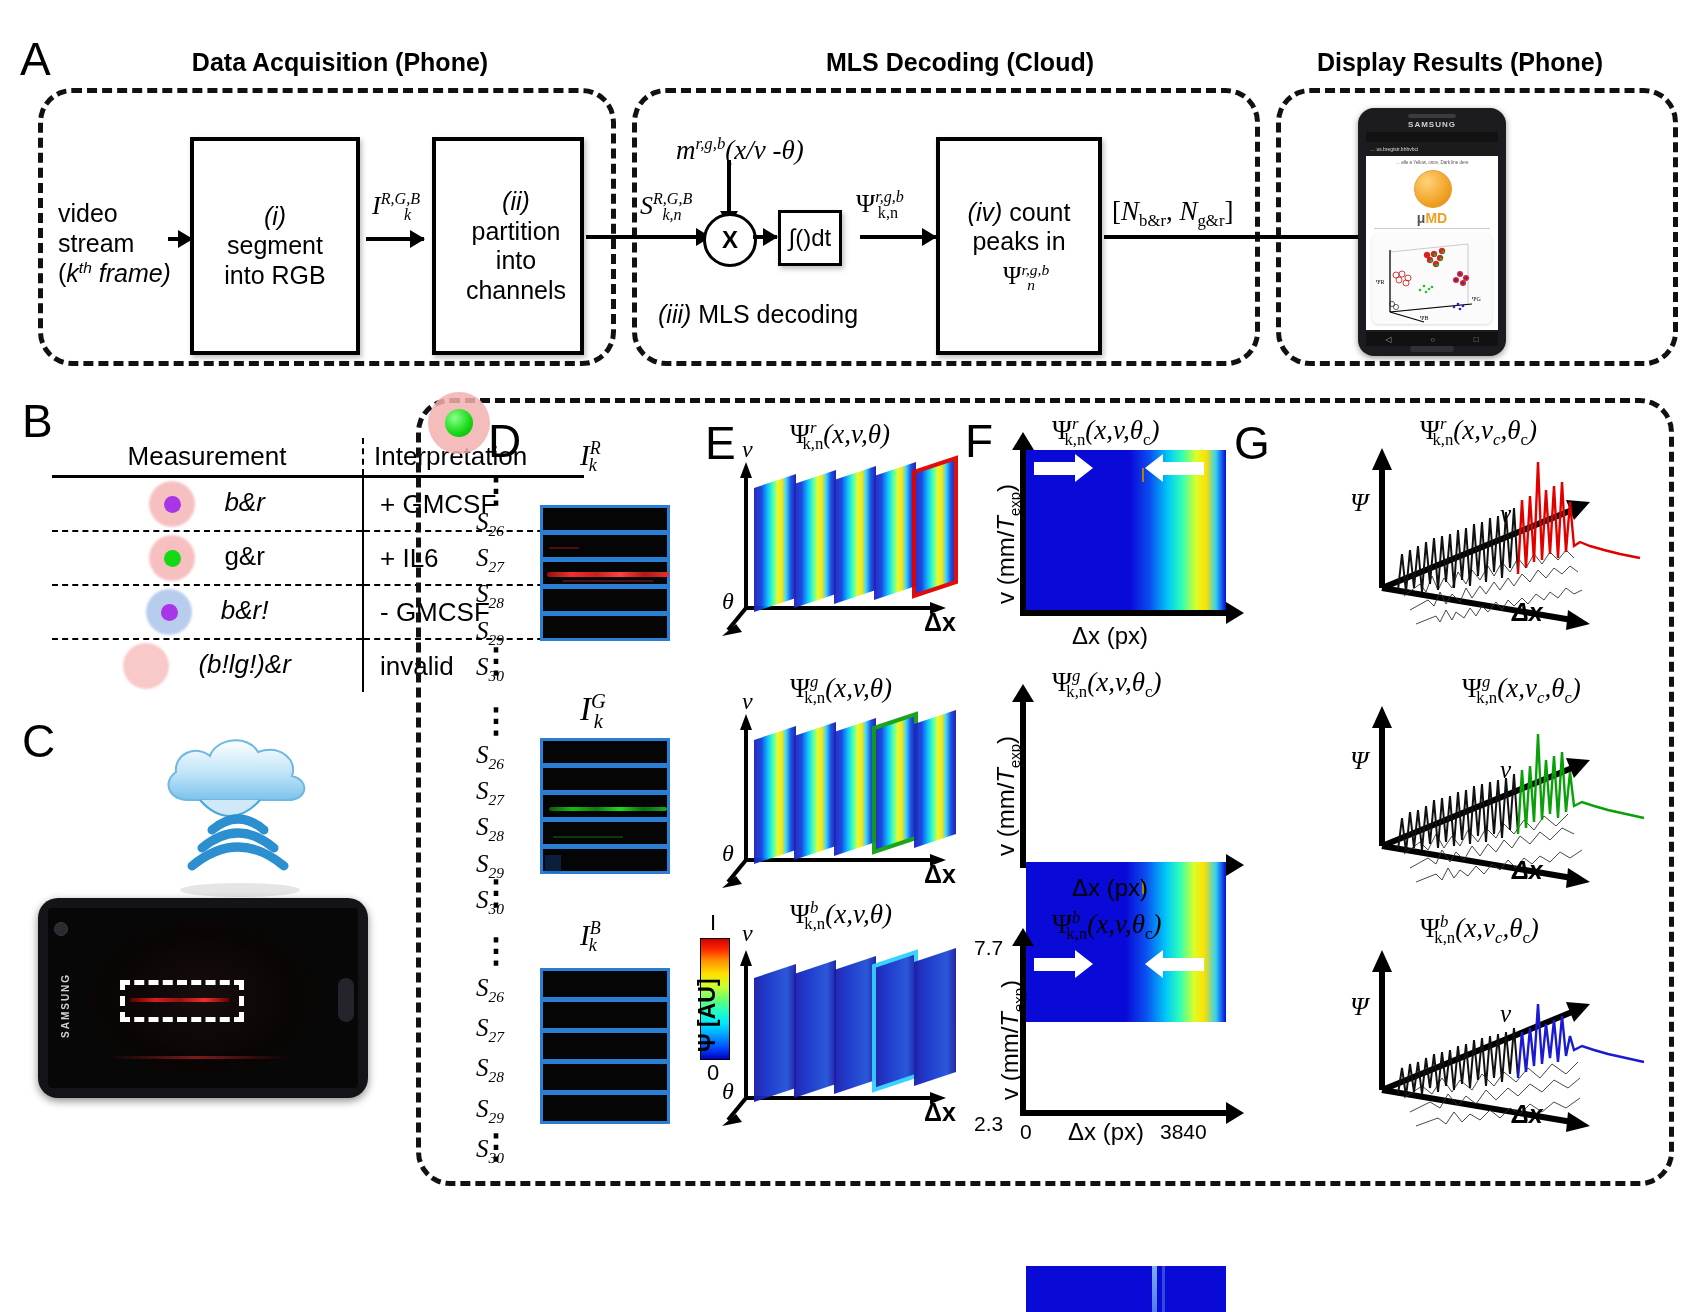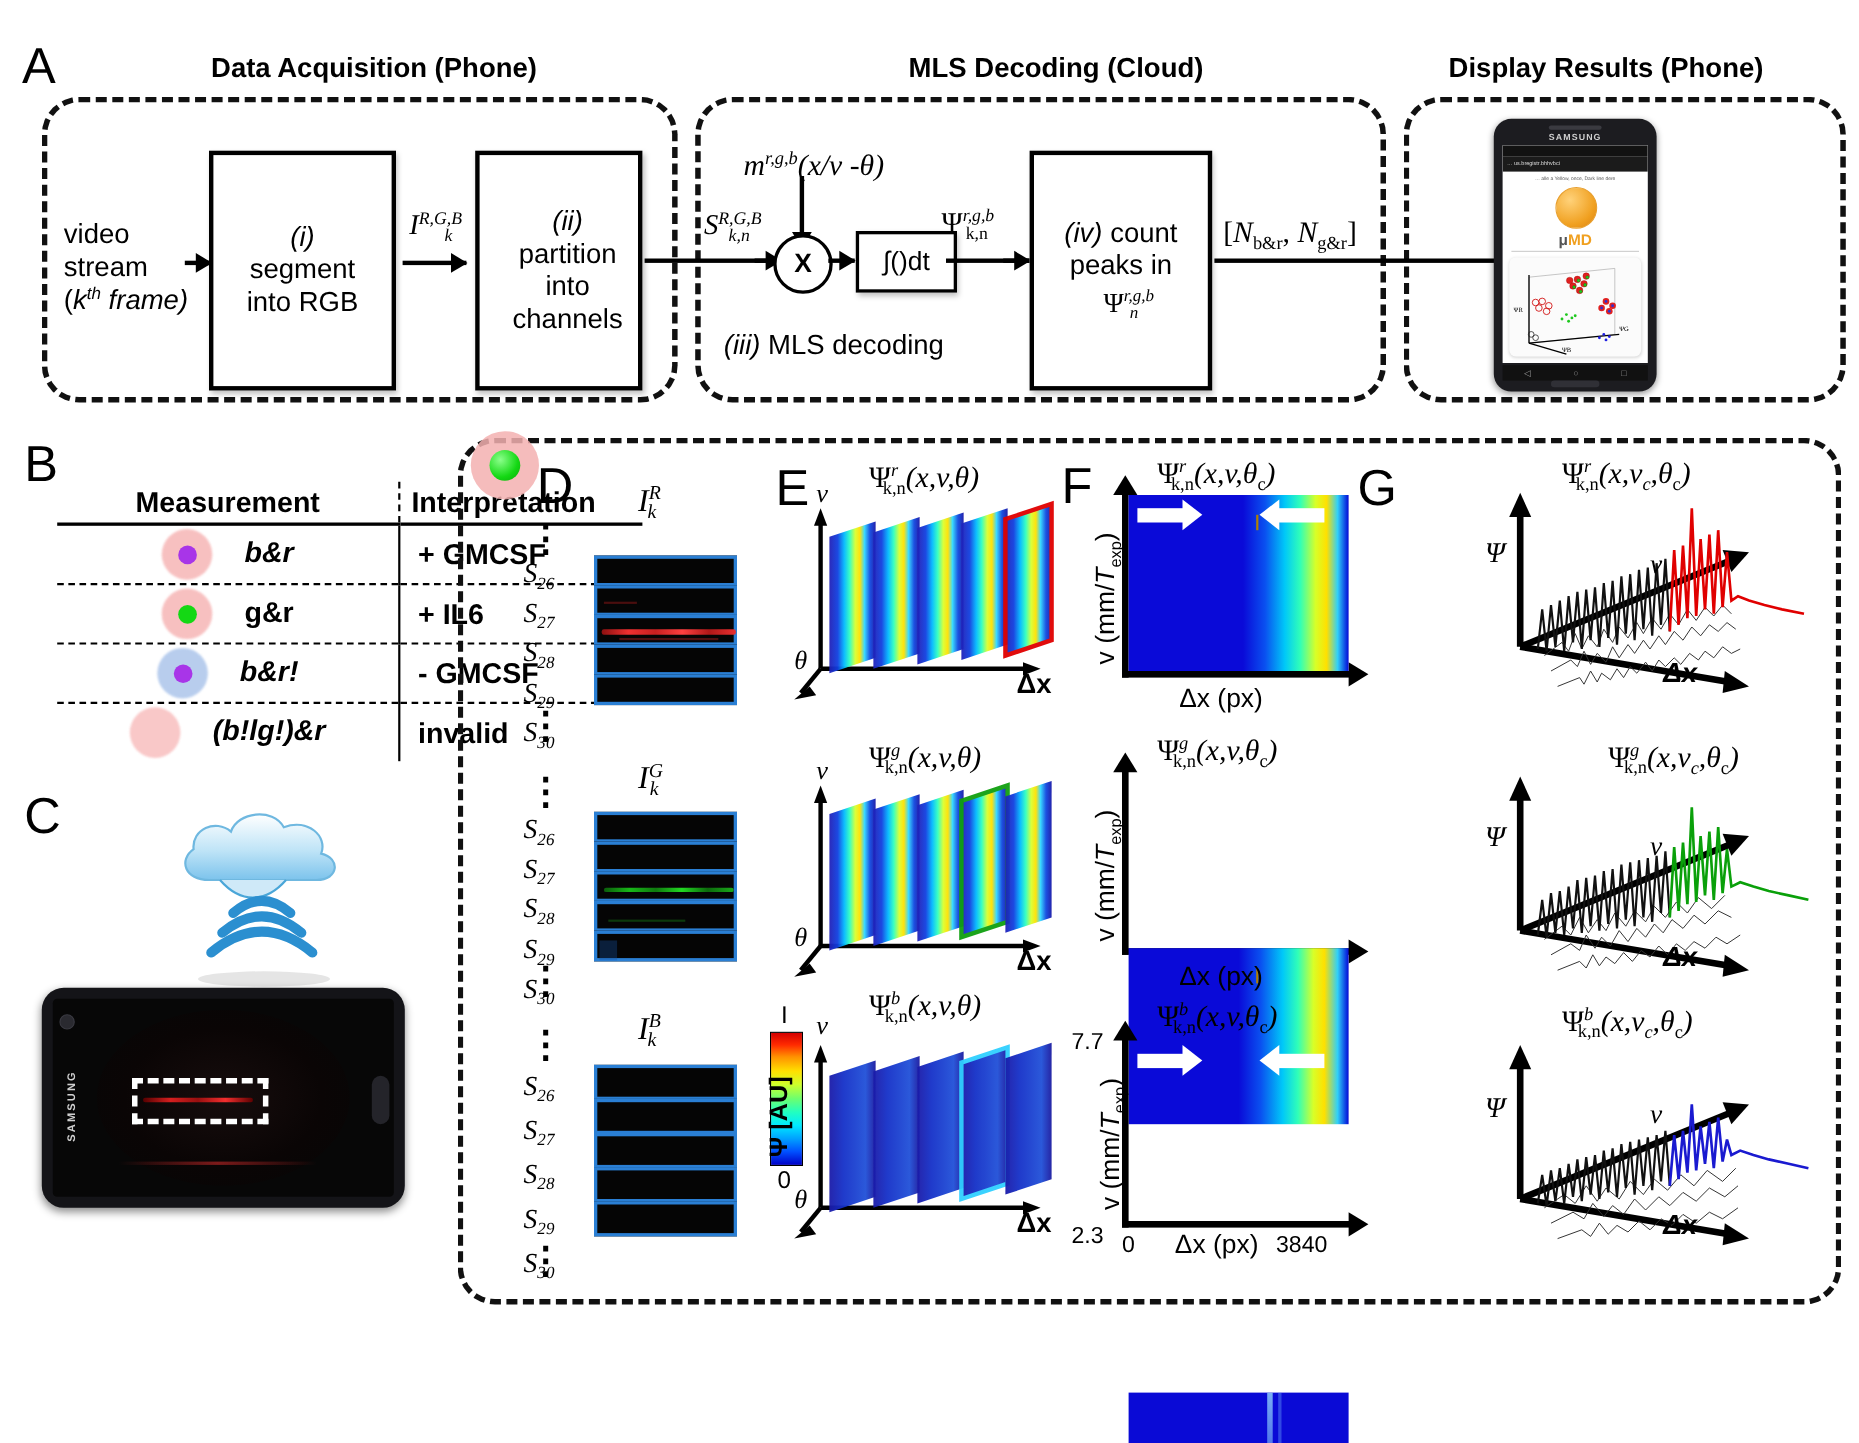--- a/index.html
+++ b/index.html
@@ -19,21 +19,21 @@
   sub{font-size:.62em;vertical-align:sub;}
   
   .arrow{position:absolute;height:4px;background:#000;}
   .arrow:after{content:"";position:absolute;right:-1px;top:-7px;
                border-left:15px solid #000;border-top:9px solid transparent;border-bottom:9px solid transparent;}
   .arrowdown{position:absolute;width:4px;background:#000;}
   .arrowdown:after{content:"";position:absolute;bottom:-14px;left:-7px;
                border-top:15px solid #000;border-left:9px solid transparent;border-right:9px solid transparent;}
   
   .btab{border-collapse:collapse;font-size:26px;}
-  .btab td,.btab th{padding:3px 10px;font-weight:700;margin-top:18px;}
+  .btab td,.btab th{padding:3px 10px;font-weight:400;margin-top:18px;}
   .hrow td{border-bottom:3px solid #000;}
   .drow td{border-bottom:2px dashed #000;}
   .vsep{border-left:2px solid #000;}
   .vsepd{border-left:2px dashed #000;}
   .dot-wrap{display:inline-block;width:46px;height:46px;position:relative;vertical-align:middle;}
   .halo{position:absolute;left:0;top:0;width:46px;height:46px;border-radius:50%;
         filter:blur(1px);opacity:.82;}
   .core{position:absolute;left:15px;top:15px;width:17px;height:17px;border-radius:50%;}
   
   .stripbox{background:#050505;border:3px solid #2a7fd4;box-sizing:border-box;}
@@ -110,21 +110,21 @@
 
 <div class="abs ser" style="left:676px;top:134px;font-size:27px;">
   <span class="it">m</span><sup class="it">r,g,b</sup><span class="it">(x/v -θ)</span>
 </div>
 <div class="arrowdown" style="left:727px;top:160px;height:52px;"></div>
 
 <div class="abs" style="left:703px;top:213px;width:48px;height:48px;border:3px solid #000;border-radius:50%;background:#fff;display:flex;align-items:center;justify-content:center;font-size:24px;font-weight:bold;">X</div>
 
 <div class="arrow" style="left:753px;top:235px;width:24px;"></div>
 
-<div class="abs procbox" style="left:778px;top:210px;width:92px;height:56px;font-size:24px;border-width:3px;">∫()dt</div>
+<div class="abs procbox" style="left:778px;top:210px;width:64px;height:56px;font-size:24px;border-width:3px;">∫()dt</div>
 
 <div class="abs" style="left:860px;top:235px;width:78px;height:4px;background:#000;"></div>
 <div class="arrow" style="left:912px;top:235px;width:24px;"></div>
 
 <div class="abs ser" style="left:856px;top:188px;font-size:26px;">
   <span>Ψ</span><sup class="it">r,g,b</sup><sub style="margin-left:-26px;">k,n</sub>
 </div>
 
 <div class="abs" style="left:658px;top:300px;font-size:25px;">
   <span class="it">(iii)</span><span> MLS decoding</span>
@@ -333,21 +333,21 @@
 </div>
 <div class="abs ser" style="left:476px;top:508px;font-size:25px;line-height:27.2px;">
   <div><span class="it">S</span><sub class="it">26</sub></div>
   <div><span class="it">S</span><sub class="it">27</sub></div>
   <div><span class="it">S</span><sub class="it">28</sub></div>
   <div><span class="it">S</span><sub class="it">29</sub></div>
   <div><span class="it">S</span><sub class="it">30</sub></div>
 </div>
 <div class="abs vdots" style="left:479px;top:652px;">⋮</div>
 
-<div class="abs ser" style="left:580px;top:690px;font-size:29px;">
+<div class="abs ser" style="left:580px;top:690px;font-size:33px;">
   <span class="it">I</span><sup class="it">G</sup><sub class="it" style="margin-left:-12px;">k</sub>
 </div>
 <div class="abs vdots" style="left:479px;top:712px;">⋮</div>
 <div class="abs" style="left:540px;top:738px;width:130px;height:136px;">
   <div class="stripbox abs" style="left:0;top:0;width:130px;height:28px;"></div>
   <div class="stripbox abs" style="left:0;top:27px;width:130px;height:28px;"></div>
   <div class="stripbox abs" style="left:0;top:54px;width:130px;height:28px;">
     <div class="abs" style="left:6px;top:12px;width:118px;height:4px;background:linear-gradient(to right,#0b5c0b,#18b818,#0f7a0f,#22d822,#0c6a0c,#1aa81a);border-radius:2px;"></div>
   </div>
   <div class="stripbox abs" style="left:0;top:81px;width:130px;height:28px;">

